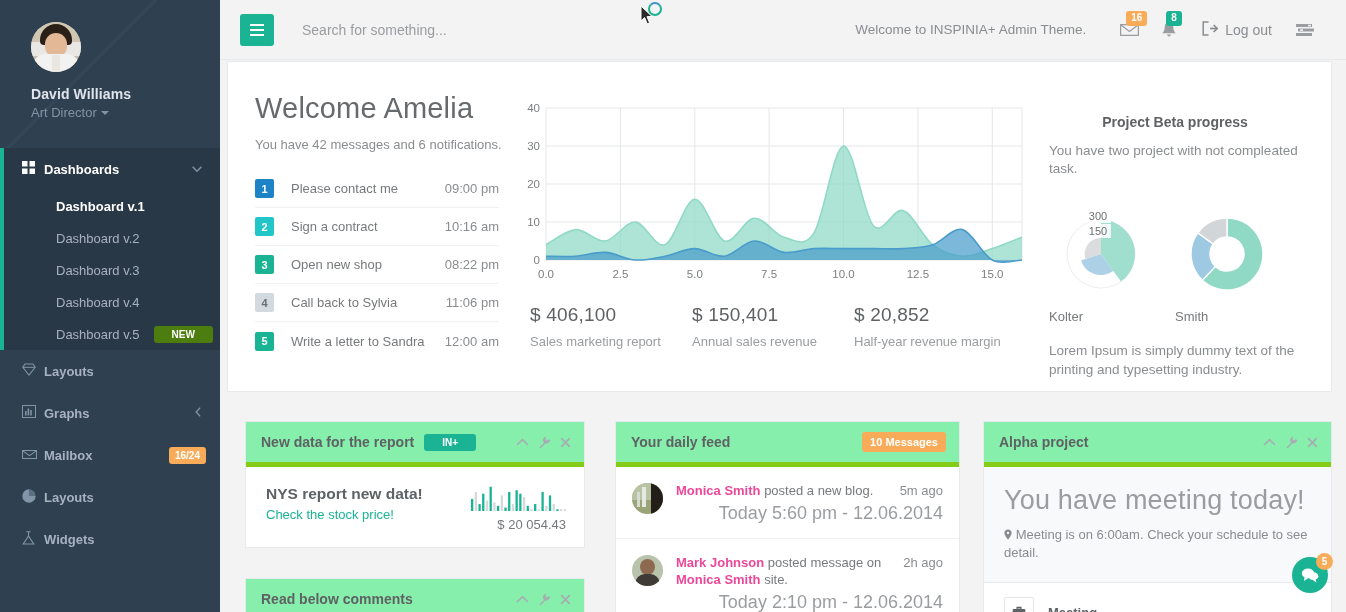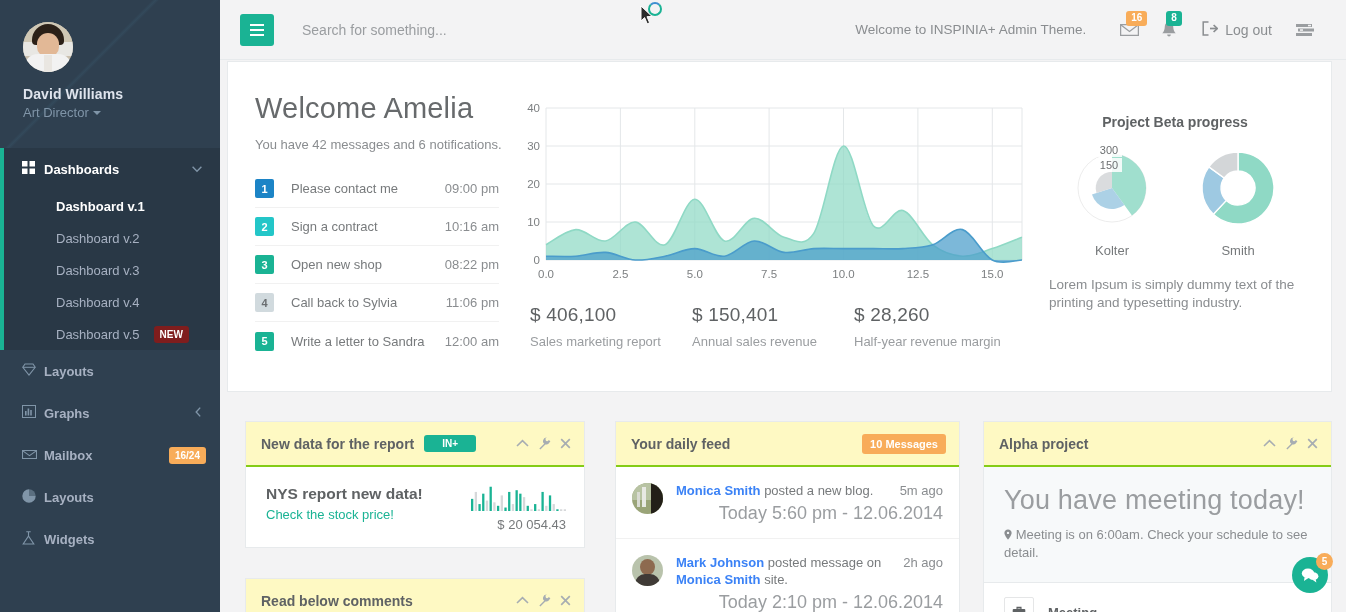--- a/index.html
+++ b/index.html
@@ -17,21 +17,21 @@
     position: absolute; left: 0; top: 0;
     width: 220px; height: 612px;
     background: #2f4050;
     overflow: hidden;
   }
   #sidebar .bg-deco {
     position: absolute; left: 0; top: 0; width: 220px; height: 160px;
     background: linear-gradient(135deg, #2f4050 0%, #2f4050 40%, #334a5c 41%, #2f4050 42%, #2f4050 100%);
     opacity: .9;
   }
-  #profile { position: relative; padding: 22px 0 0 0; text-align: left; }
+  #profile { position: relative; padding: 22px 0 0 8px; text-align: left; }
   #avatar-wrap { padding-left: 23px; }
   .avatar {
     width: 50px; height: 50px; border-radius: 50%;
     overflow: hidden; position: relative;
     background: #c9bfae;
     display: block;
   }
   .avatar .hair { position:absolute; left:9px; top:2px; width:32px; height:21px; background:#2b2017; border-radius:16px 16px 4px 4px; }
   .avatar .face { position:absolute; left:14px; top:11px; width:22px; height:24px; background:#e2b896; border-radius:11px 11px 10px 10px; }
   .avatar .shirt { position:absolute; left:1px; top:32px; width:48px; height:20px; background:#f2f2f2; border-radius:14px 14px 0 0; }
@@ -90,22 +90,22 @@
   #submenu .sub-accent {
     position: absolute; left: 0; top: 0; width: 4px; height: 100%;
     background: #1ab394;
   }
   .sub-item {
     display: flex; align-items: center; height: 32px;
     padding-left: 56px; color: #a7b1c2; font-size: 13px; cursor: pointer;
   }
   .sub-item.active { color: #ffffff; font-weight: bold; }
   .sub-badge {
-    margin-left: 14px; background: #7f1d1d; color: #fff;
-    font-size: 10px; font-weight: bold; padding: 3px 6px; border-radius: 3px;
+    margin-left: 14px; background: #4d7c0f; color: #fff;
+    font-size: 10px; font-weight: bold; padding: 3px 18px; border-radius: 3px;
   }
   
   #topnav {
     position: absolute; left: 220px; top: 0; width: 1126px; height: 60px;
     background: #f3f3f4;
     border-bottom: 1px solid #e7eaec;
     display: flex; align-items: center;
   }
   #nav-toggle {
     width: 34px; height: 32px; margin-left: 20px;
@@ -181,32 +181,32 @@
   #areachart { width: 510px; height: 190px; display:block; }
   #stats-row { display: flex; margin-top: 14px; padding-left: 12px; }
   .stat { width: 162px; }
   .stat-val { font-size: 19px; color: #5f6264; font-weight: normal; letter-spacing: .2px;}
   .stat-lbl { font-size: 13px; color: #9a9da0; margin-top: 8px; }
   
   #hero-col-3 { width: 285px; padding: 52px 22px 0 11px; }
   #pb-title { font-weight: bold; font-size: 14px; color: #5f6264; text-align: center; }
   #pb-desc { margin-top: 12px; font-size: 13.5px; color: #8a8d90; line-height: 1.35; }
   #donuts { display: flex; margin-top: 12px; }
-  .donut-col { width: 133px; text-align: center; }
+  .donut-col { width: 133px; text-align: left; margin-top: 18px; }
   .donut-lbl { margin-top: 8px; font-size: 13px; color: #76797b; }
   #pb-foot { margin-top: 18px; font-size: 13.5px; color: #8a8d90; line-height: 1.35; }
   
   .panel {
     position: absolute;
     background: #fff; border: 1px solid #e7eaec;
   }
   .panel-head {
     height: 45px; display: flex; align-items: center;
-    padding: 0 13px 0 15px; border-bottom: 2px solid #84cc16;
-    background: #fef9c3;
+    padding: 0 13px 0 15px; border-bottom: 5px solid #84cc16;
+    background: #86efac;
   }
   .panel-title { font-size: 14px; font-weight: bold; color: #5f6264; }
   .hdr-pill {
     margin-left: 10px; background: #1ab394; color: #fff;
     font-size: 10px; font-weight: bold; padding: 3px 18px; border-radius: 3px;
   }
   .hdr-pill.orange { background: #f8ac59; font-size: 11px; padding: 4px 8px; }
   .panel-tools { margin-left: auto; display: flex; align-items: center; gap: 9px; }
   .ptool { color: #a7adb2; font-size: 13px; cursor: pointer; line-height: 1; }
   .ptool svg { fill: #a7adb2; display:block; }
@@ -229,21 +229,21 @@
   .fav.a1 { background: #9aa478; }
   .fav.a1 .sky { position:absolute; inset:0 0 45% 0; background:#b8c3a3; }
   .fav.a1 .tower { position:absolute; left:10px; top:4px; width:4px; height:20px; background:#e8e9e4; }
   .fav.a1 .tower2 { position:absolute; left:5px; top:9px; width:3px; height:15px; background:#d9dbd2; }
   .fav.a1 .dark { position:absolute; right:0; top:0; width:12px; height:31px; background:#231f18; border-radius: 0 16px 16px 0;}
   .fav.a2 { background: #b9c3ac; }
   .fav.a2 .head { position:absolute; left:8px; top:4px; width:15px; height:16px; background:#8d6a4f; border-radius:50%; }
   .fav.a2 .body { position:absolute; left:3px; top:19px; width:25px; height:13px; background:#3f3a36; border-radius:10px 10px 0 0; }
   .feed-body { margin-left: 13px; flex: 1; }
   .feed-line1 { font-size: 13px; color: #777a7c; line-height: 1.3; }
-  .feed-line1 b { color: #3b82f6; }
+  .feed-line1 b { color: #ec4899; }
   .feed-time { float: right; font-size: 13px; color: #8a8d90; margin-left: 8px;}
   .feed-date { font-size: 18px; color: #9a9da0; margin-top: 3px; text-align: right; }
   
   #panel-alpha { left: 983px; top: 421px; width: 349px; height: 220px; }
   #alpha-hero {
     background: #f7f9fa; border-bottom: 1px solid #e7eaec;
     padding: 18px 20px 20px 20px;
   }
   #alpha-h { font-size: 27px; color: #9a9da0; font-weight: normal; letter-spacing:.2px; }
   #alpha-sub { margin-top: 10px; font-size: 13px; color: #8a8d90; line-height: 1.4; }
@@ -526,28 +526,29 @@
     <div id="stats-row">
       <div class="stat">
         <div class="stat-val">$ 406,100</div>
         <div class="stat-lbl">Sales marketing report</div>
       </div>
       <div class="stat">
         <div class="stat-val">$ 150,401</div>
         <div class="stat-lbl">Annual sales revenue</div>
       </div>
       <div class="stat">
-        <div class="stat-val">$ 28,260</div>
+        <div class="stat-val">$ 20,852</div>
         <div class="stat-lbl">Half-year revenue margin</div>
       </div>
     </div>
   </div>
 
   <div id="hero-col-3">
     <div id="pb-title">Project Beta progress</div>
+    <div id="pb-desc">You have two project with not compleated task.</div>
     <div id="donuts">
       <div class="donut-col">
         <svg width="105" height="90" viewBox="0 0 105 90">
           <g id="kolter-chart">
               <circle cx="52" cy="46" r="34" fill="none" stroke="#ededed" stroke-width="1"></circle>
               <path d="M 52 46 L 52.00 12.00 A 34 34 0 0 1 71.98 73.51 Z" fill="#8fd9c5" fill-opacity="0.85"></path>
               <path d="M 52 46 L 64.39 63.05 A 21.08 21.08 0 0 1 31.95 52.51 Z" fill="#9ec9e2" fill-opacity="0.85"></path>
               <path d="M 52 46 L 36.48 51.04 A 16.32 16.32 0 0 1 52.00 29.68 Z" fill="#d3d6d8" fill-opacity="0.85"></path>
               <rect x="36" y="2" width="26" height="13" fill="#fff" fill-opacity="0.85"></rect>
               <text x="49" y="12" text-anchor="middle" font-family="Liberation Sans, sans-serif" font-size="11" fill="#6d7072">300</text>

